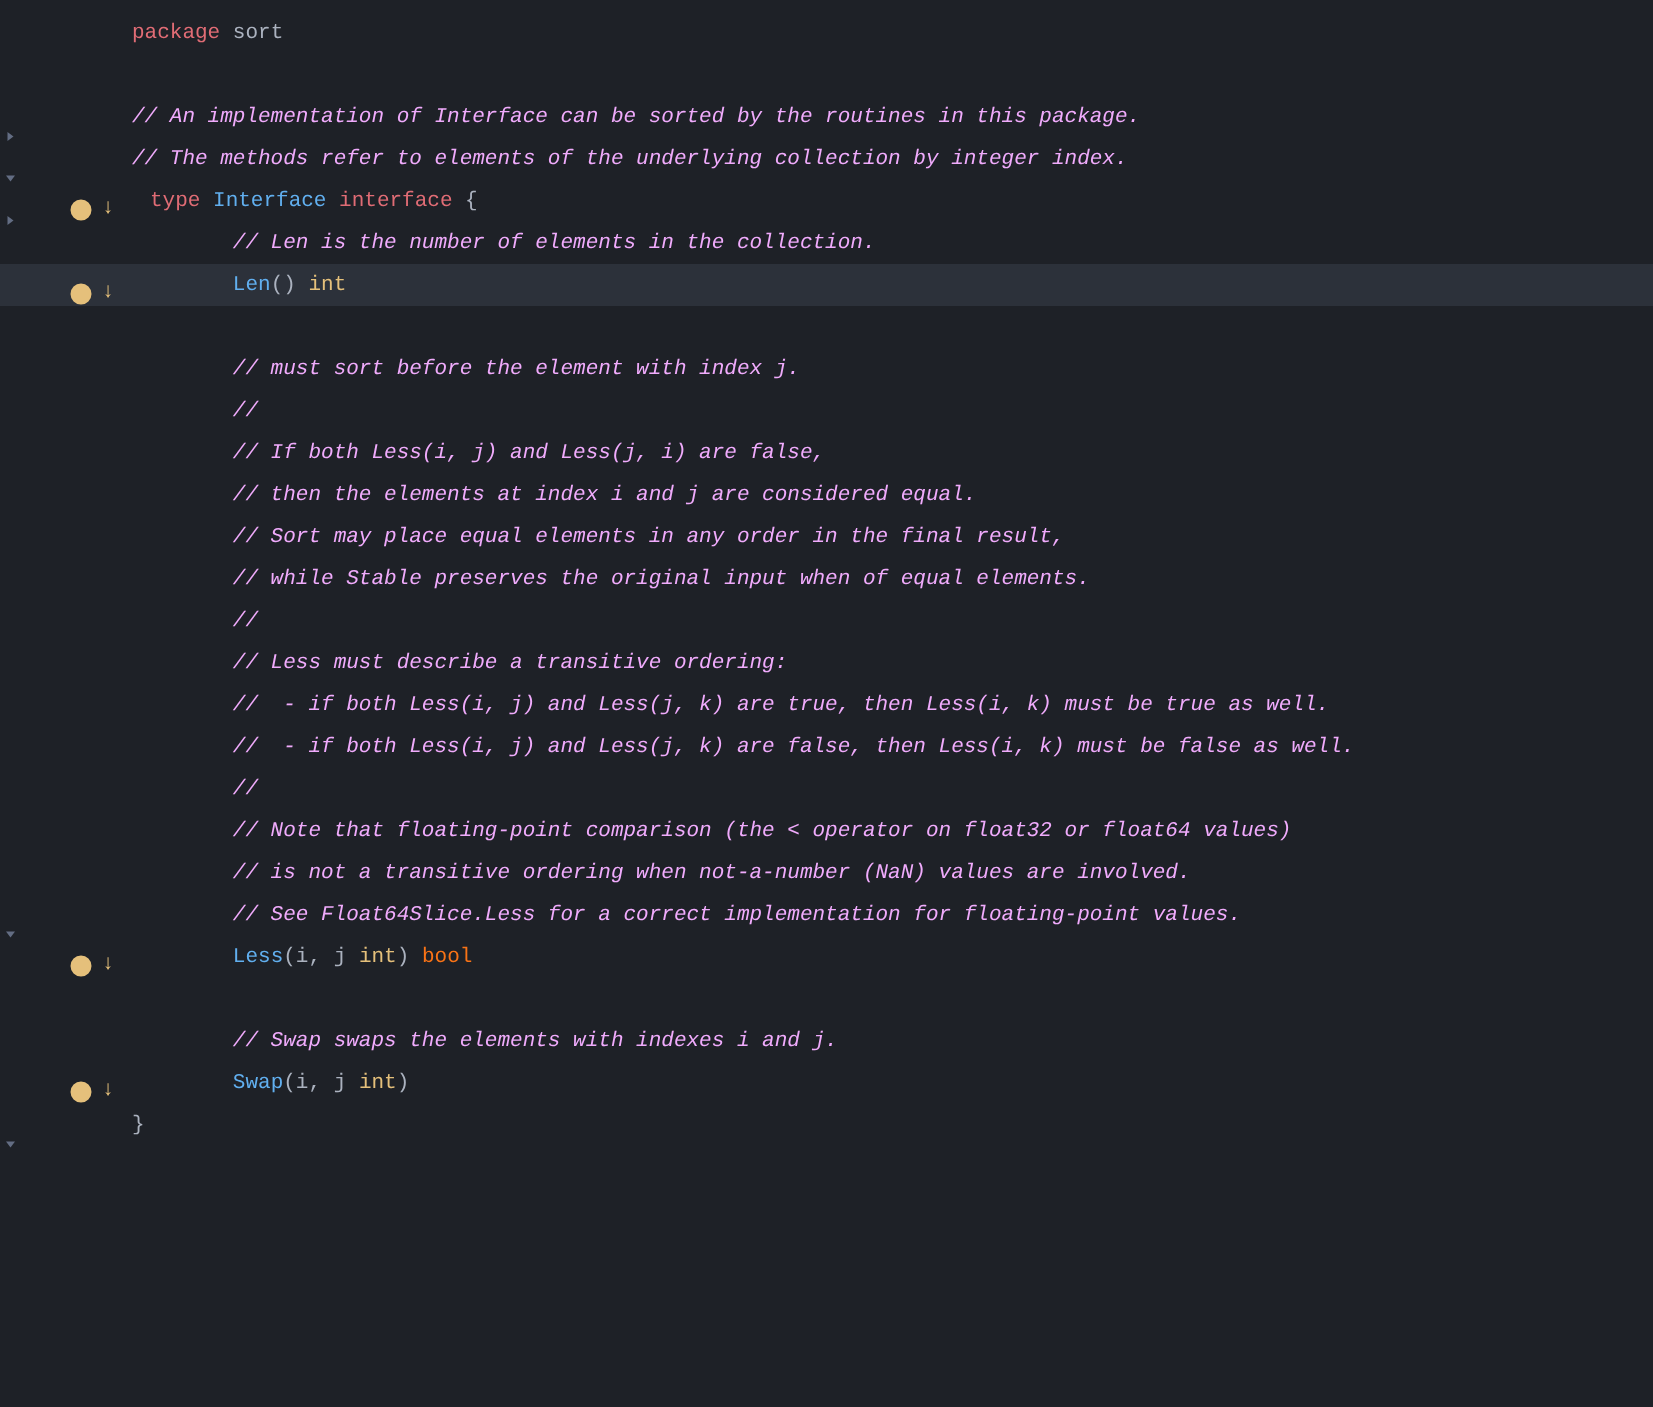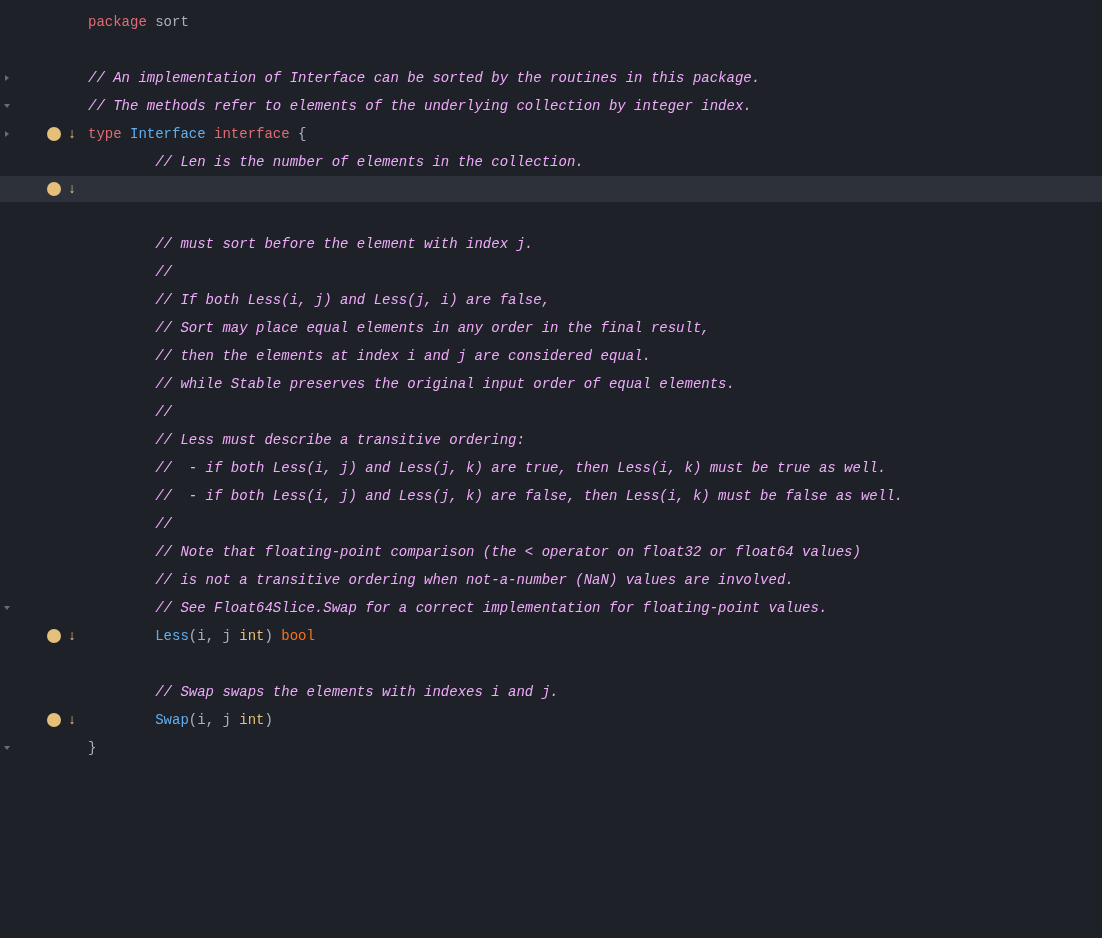--- a/index.html
+++ b/index.html
@@ -15,21 +15,21 @@
     .code-container {
       position: relative;
       width: 100%;
       height: 100%;
       background: #1e2127;
       overflow: hidden;
       padding-top: 8px;
     }
     .code-line {
       display: flex;
-      align-items: center;
+      align-items: flex-end;
       min-height: 26px;
       position: relative;
       padding: 1px 0;
     }
     .code-line.highlighted {
       background-color: #2c313a;
     }
     .gutter {
       width: 44px;
       min-width: 44px;
@@ -90,21 +90,21 @@
       font-size: 12px;
     }
     .code-content {
       flex: 1;
       padding: 0 8px;
       white-space: pre;
       line-height: 26px;
     }
     
     .kw-package { color: #e06c75; }
-    .kw-type { color: #e06c75; }
+    .kw-type { color: #e06c75; margin-left: 12px; }
     .kw-interface { color: #e06c75; }
     .type-name { color: #61afef; }
     .comment { color: #f0abfc; font-style: italic; }
     .ident { color: #abb2bf; }
     .func-name { color: #61afef; }
     .param-name { color: #abb2bf; }
     .type-int { color: #e5c07b; }
     .type-bool { color: #f97316; }
     .punct { color: #abb2bf; }
   </style>
@@ -178,20 +178,21 @@
   </div>
 
   <div class="code-line highlighted">
     <div class="gutter"></div>
     <div class="breakpoint-area">
       <div class="breakpoint"></div>
     </div>
     <div class="arrow-area">
       <span style="color:#e5c07b; font-size:14px;">↓</span>
     </div>
+    <div class="code-content"><span class="ident">        </span><span class="func-name">Len</span><span class="punct">()</span><span class="ident"> </span><span class="type-int">int</span></div>
   </div>
 
   <div class="code-line">
     <div class="gutter"></div>
     <div class="breakpoint-area"></div>
     <div class="arrow-area"></div>
     <div class="code-content"> </div>
   </div>
 
 
@@ -213,35 +214,35 @@
     <div class="gutter"></div>
     <div class="breakpoint-area"></div>
     <div class="arrow-area"></div>
     <div class="code-content"><span class="comment">        // If both Less(i, j) and Less(j, i) are false,</span></div>
   </div>
 
   <div class="code-line">
     <div class="gutter"></div>
     <div class="breakpoint-area"></div>
     <div class="arrow-area"></div>
+    <div class="code-content"><span class="comment">        // then the elements at index i and j are considered equal.</span></div>
+  </div>
+
+  <div class="code-line">
+    <div class="gutter"></div>
+    <div class="breakpoint-area"></div>
+    <div class="arrow-area"></div>
     <div class="code-content"><span class="comment">        // Sort may place equal elements in any order in the final result,</span></div>
   </div>
 
   <div class="code-line">
     <div class="gutter"></div>
     <div class="breakpoint-area"></div>
     <div class="arrow-area"></div>
-    <div class="code-content"><span class="comment">        // then the elements at index i and j are considered equal.</span></div>
-  </div>
-
-  <div class="code-line">
-    <div class="gutter"></div>
-    <div class="breakpoint-area"></div>
-    <div class="arrow-area"></div>
-    <div class="code-content"><span class="comment">        // while Stable preserves the original input order of equal elements.</span></div>
+    <div class="code-content"><span class="comment">        // while Stable preserves the original input when of equal elements.</span></div>
   </div>
 
   <div class="code-line">
     <div class="gutter"></div>
     <div class="breakpoint-area"></div>
     <div class="arrow-area"></div>
     <div class="code-content"><span class="comment">        //</span></div>
   </div>
 
   <div class="code-line">
@@ -289,21 +290,21 @@
   <div class="code-line">
     <div class="gutter">
       <div class="fold-icon">
         <svg viewBox="0 0 10 10" fill="#636d83">
             <polygon points="2,3 8,3 5,7"></polygon>
           </svg>
       </div>
     </div>
     <div class="breakpoint-area"></div>
     <div class="arrow-area"></div>
-    <div class="code-content"><span class="comment">        // See Float64Slice.Swap for a correct implementation for floating-point values.</span></div>
+    <div class="code-content"><span class="comment">        // See Float64Slice.Less for a correct implementation for floating-point values.</span></div>
   </div>
 
   <div class="code-line">
     <div class="gutter"></div>
     <div class="breakpoint-area">
       <div class="breakpoint"></div>
     </div>
     <div class="arrow-area">
       <span style="color:#e5c07b; font-size:14px;">↓</span>
     </div>

